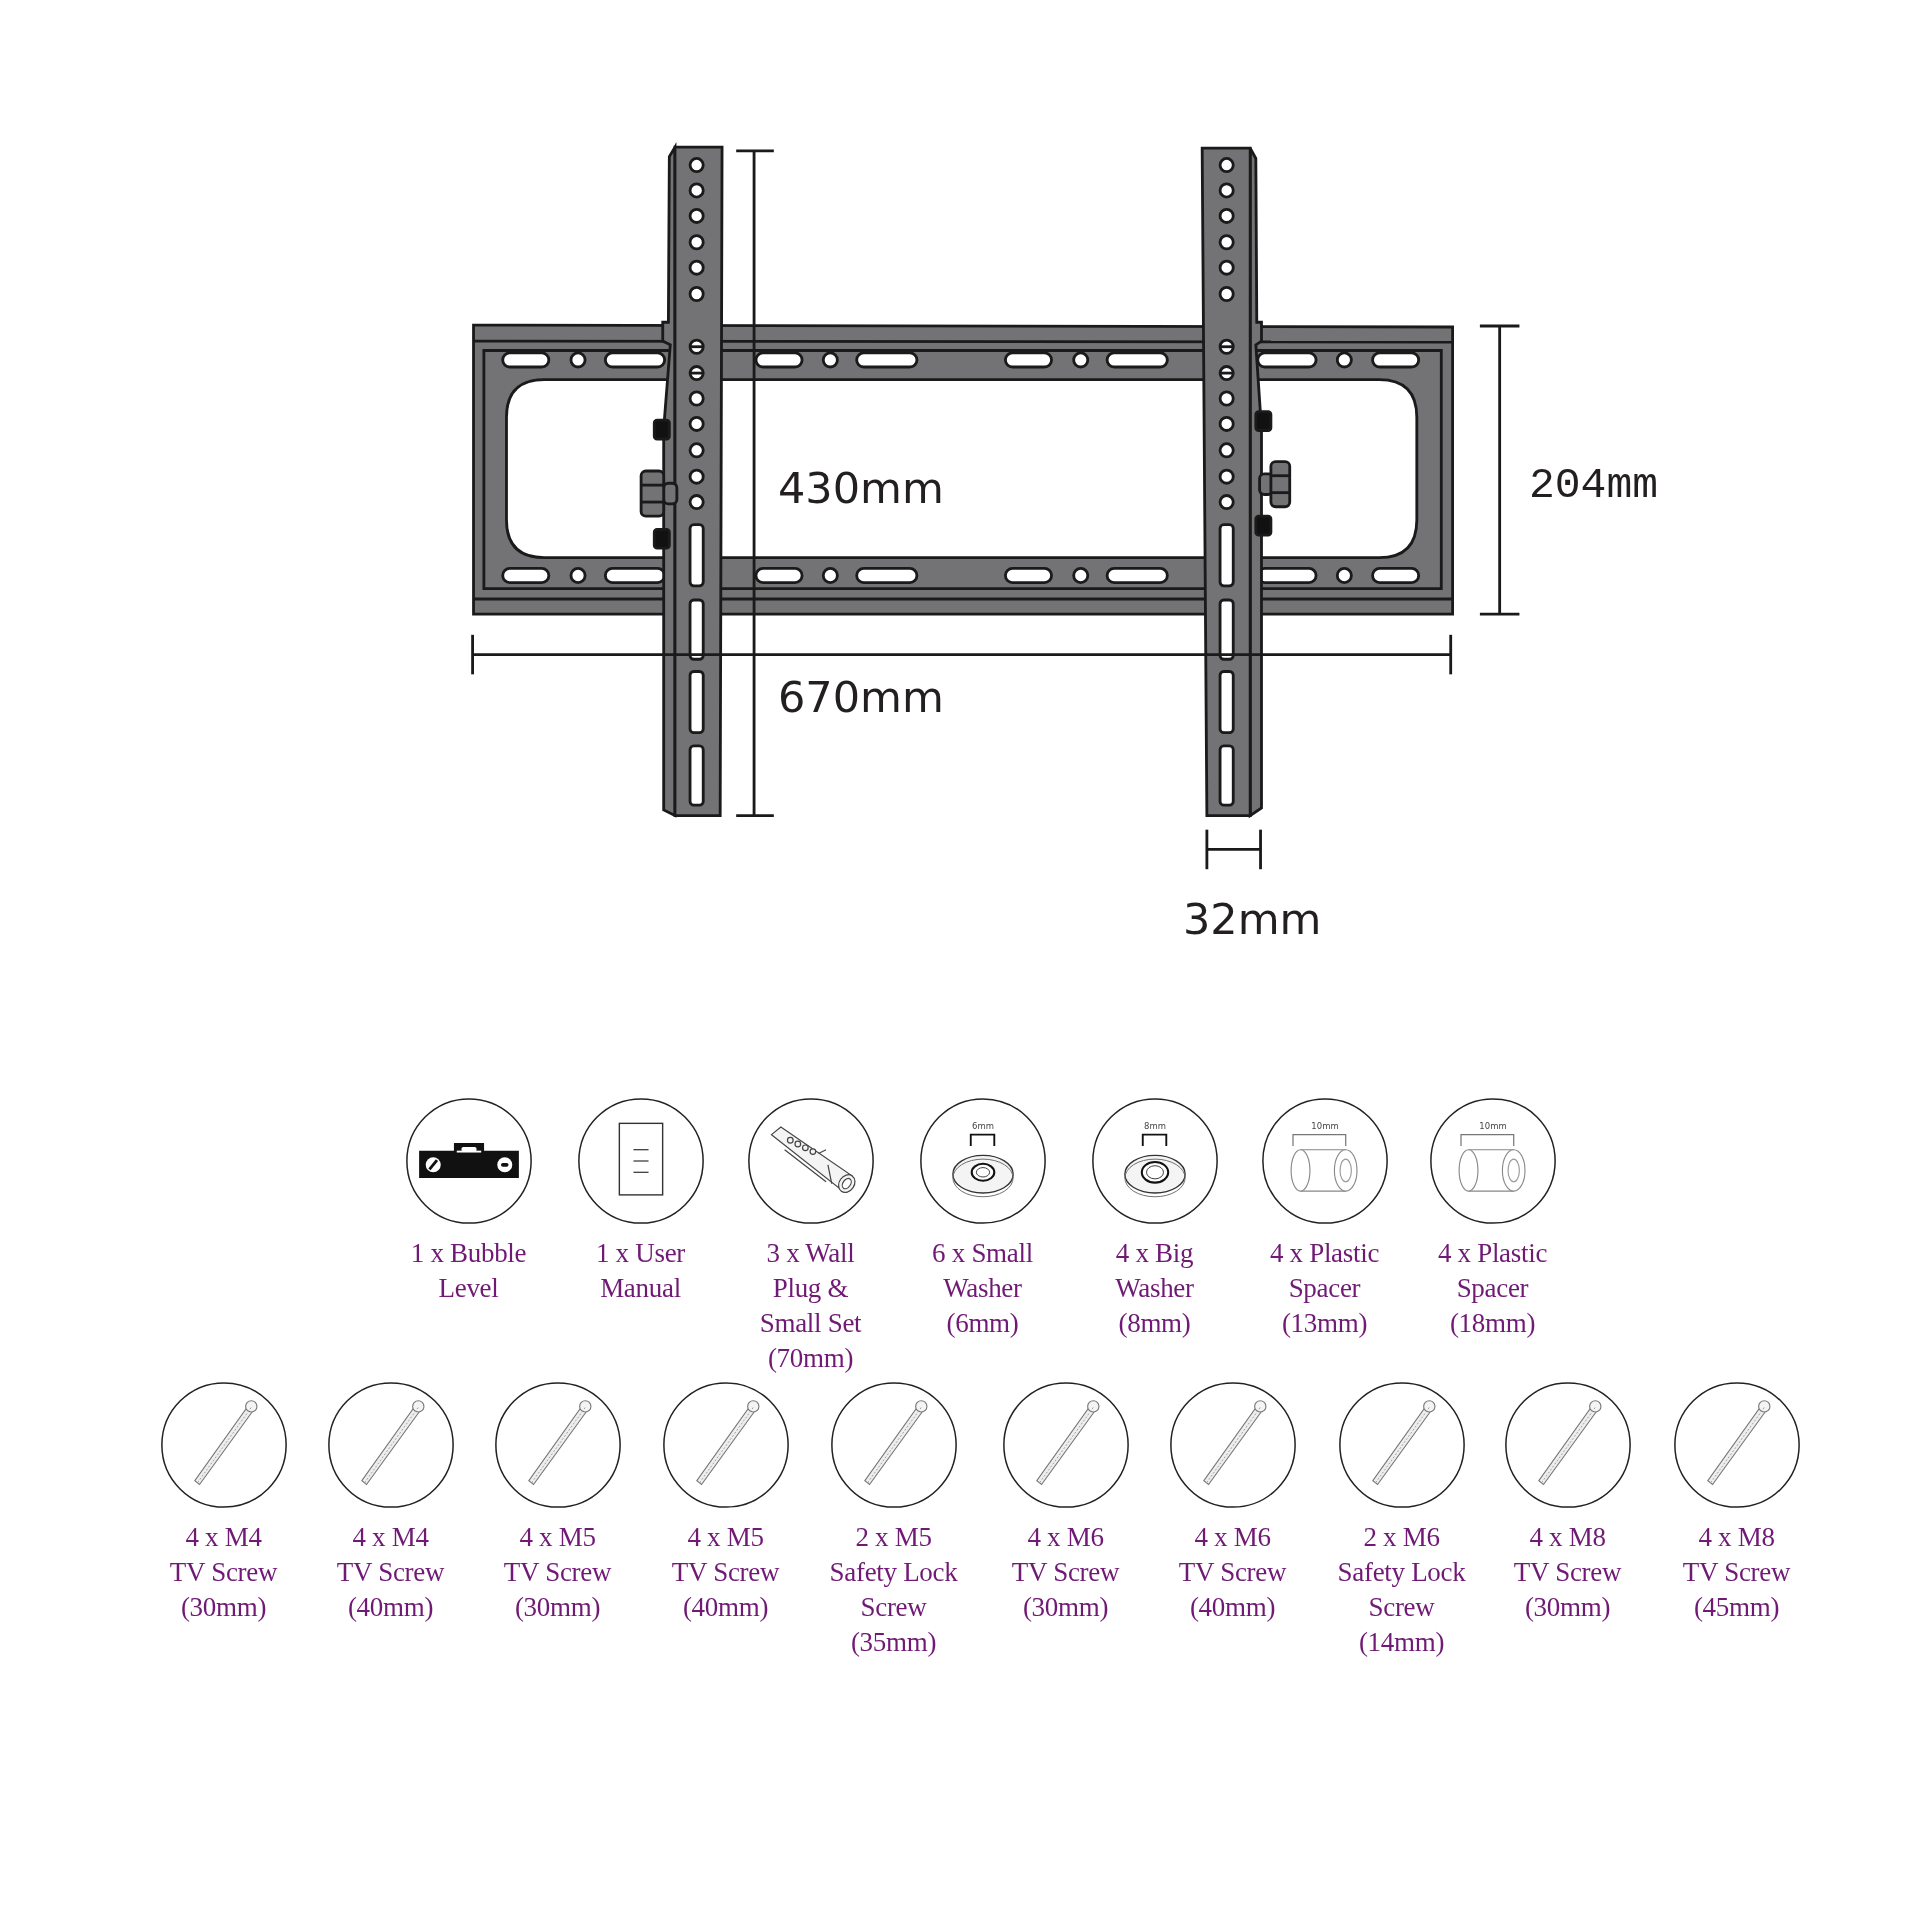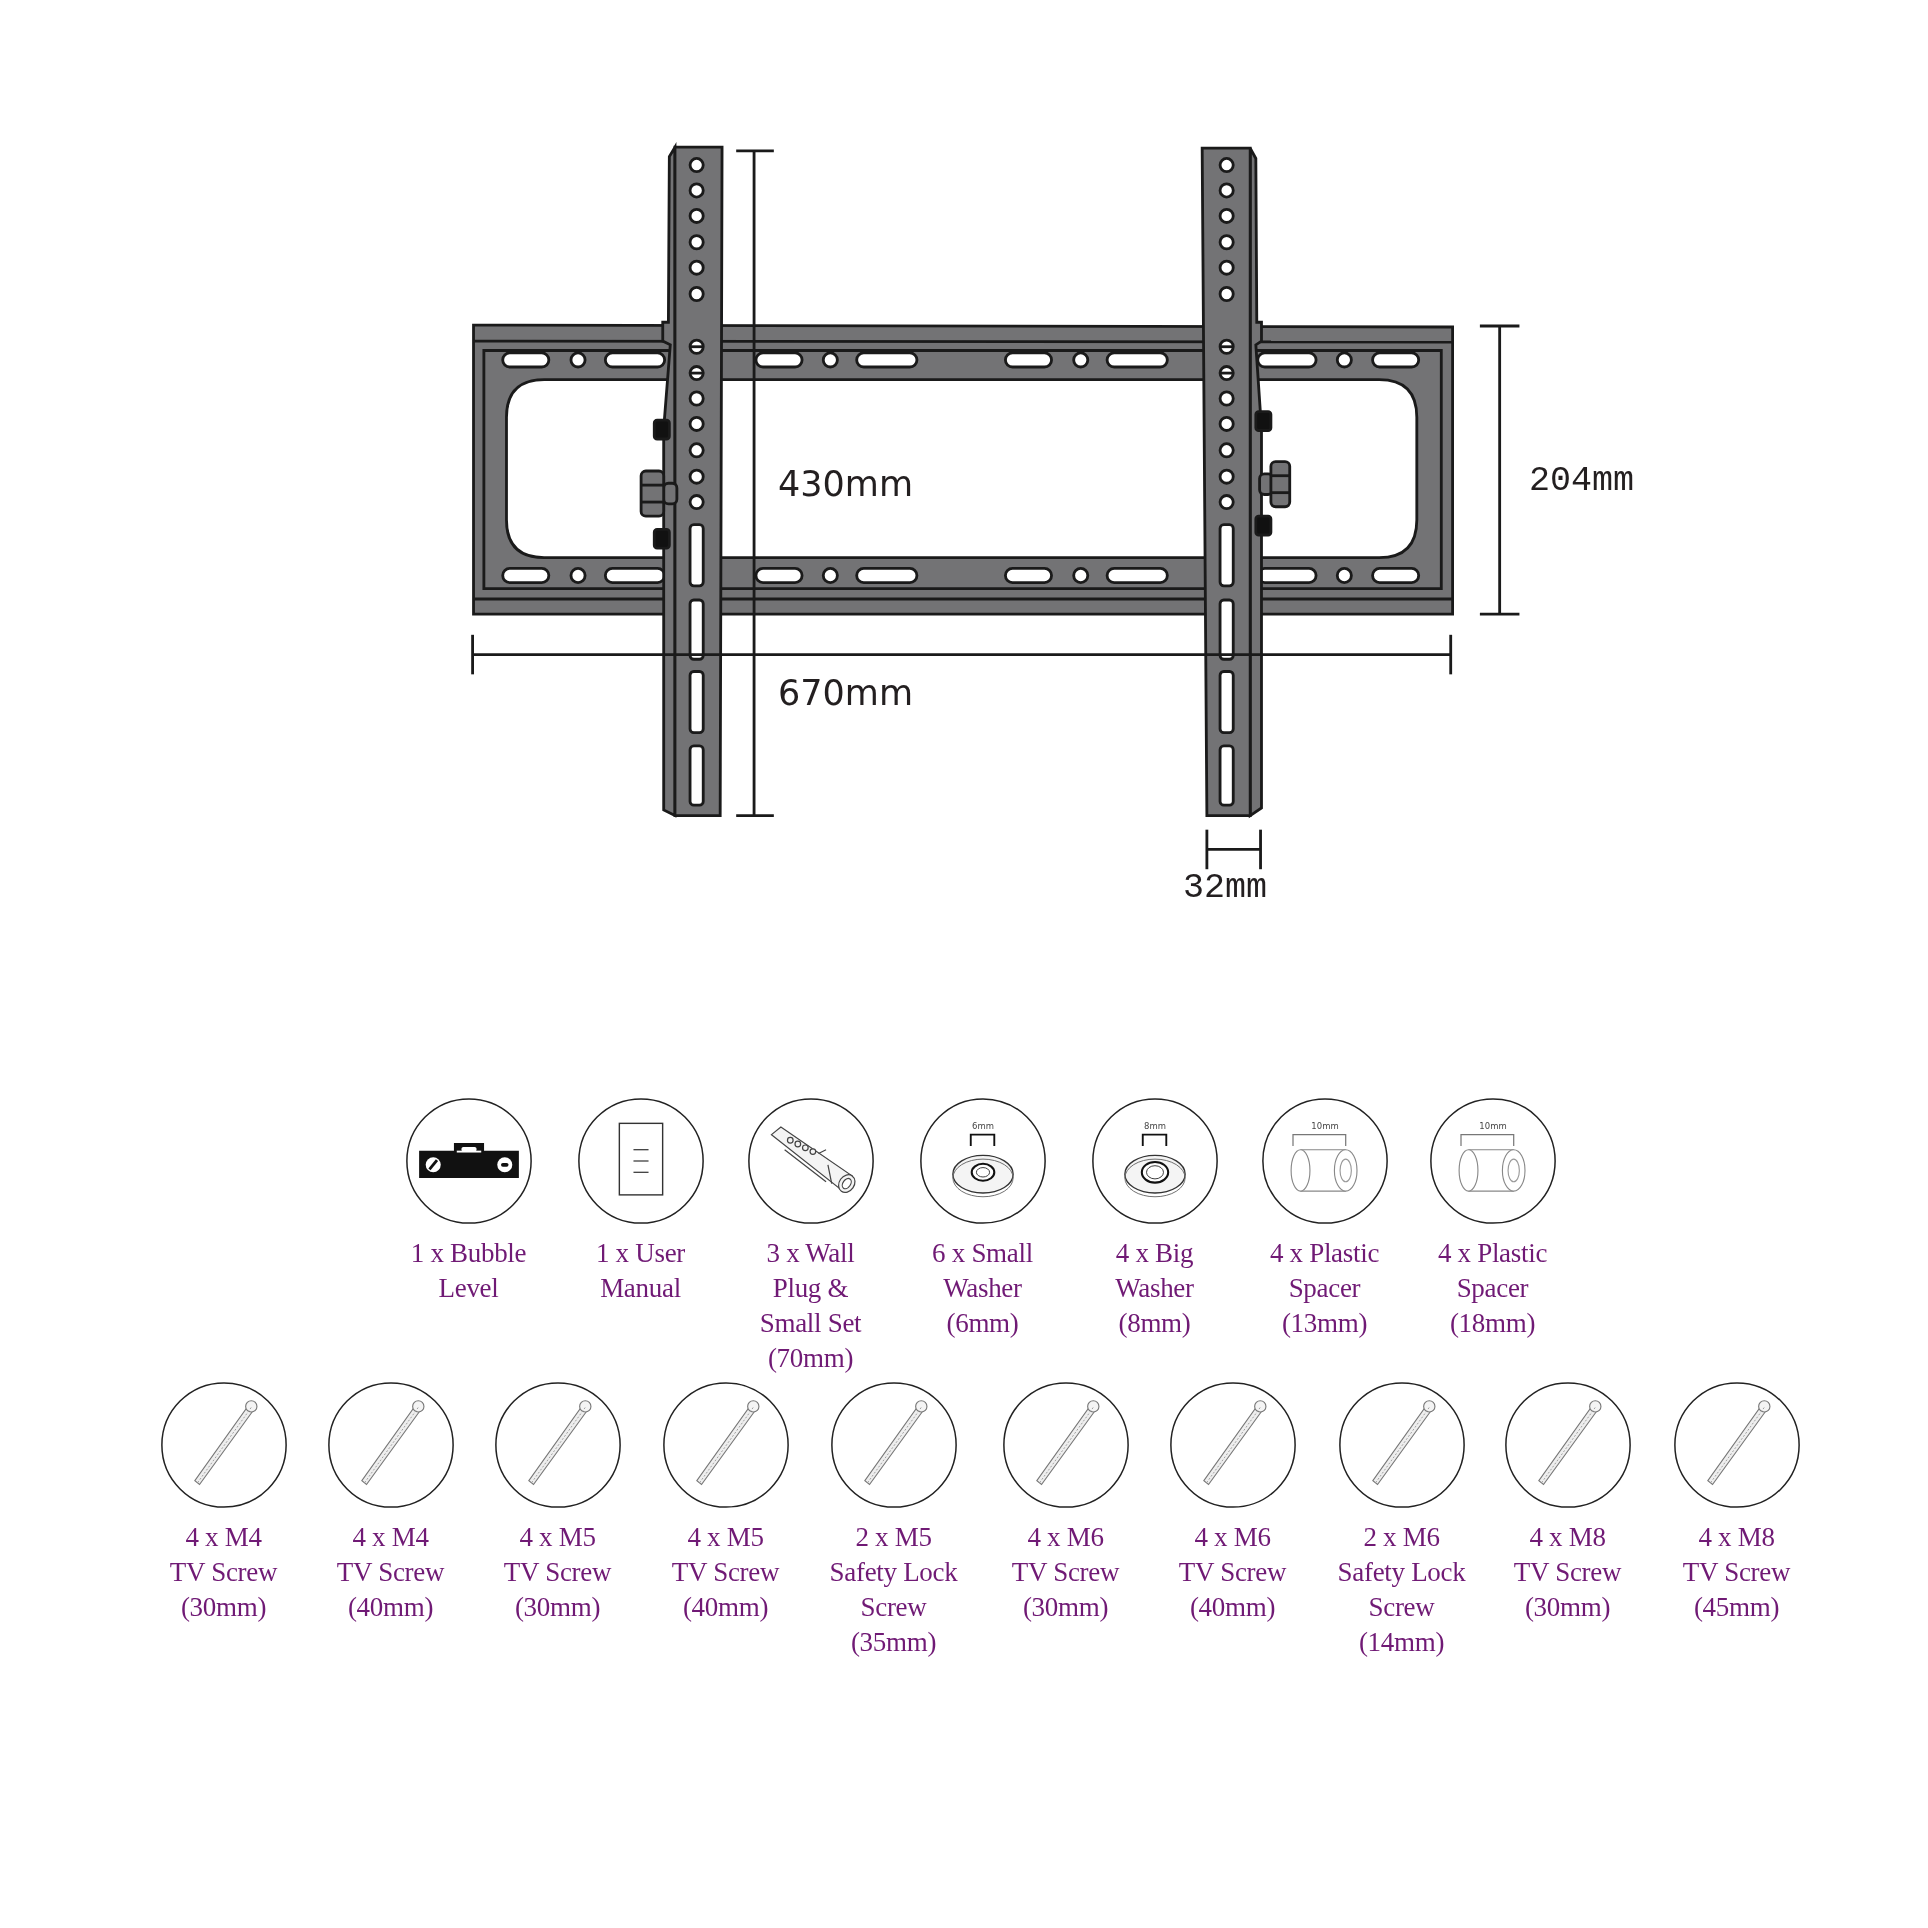--- a/index.html
+++ b/index.html
@@ -1,19 +1,19 @@
 <!DOCTYPE html>
 <html style="font-size:15px"><head>
 <meta charset="utf-8">
 <style>
   html, body { margin: 0; padding: 0; background: #ffffff; }
   body { width: 1928px; height: 1928px; position: relative; overflow: hidden;
          font-family: "DejaVu Sans", "Liberation Sans", sans-serif; color: #231f20; }
   #stage { position: absolute; left: 0; top: 0; width: 1928px; height: 1928px; }
-  .dim-label { position: absolute; font-size: 35px; color: #231f20; white-space: nowrap;
+  .dim-label { position: absolute; font-size: 43px; color: #231f20; white-space: nowrap;
                font-family: "DejaVu Sans", sans-serif; line-height: 1; }
   .acc { position: absolute; width: 169px; text-align: center; }
   .acc-icon { position: absolute; left: 50%; transform: translateX(-50%); width: 128px; height: 128px; }
   .acc-label { position: absolute; left: -19px; width: 207px; top: 139px; text-align: center;
                font-size: 27px; line-height: 35px; color: #701a75; font-weight: 300;
                font-family: Liberation Serif, serif; letter-spacing: -0.3px; }
   .acc-label span { display: block; white-space: nowrap; }
 </style>
 </head>
 <body>
@@ -150,21 +150,21 @@
 
       <line x1="1282" y1="881" x2="1282" y2="923"></line>
       <line x1="1339" y1="881" x2="1339" y2="923"></line>
       <line x1="1282" y1="902" x2="1339" y2="902"></line>
     </g>
   </svg>
 
   <div class="dim-label" style="left:778px;top:467px;">430mm</div>
   <div class="dim-label" style="left:778px;top:676px;text-align:center;">670mm</div>
   <div class="dim-label" style="left:1529px;top:464px;font-family:Liberation Mono, monospace;">204mm</div>
-  <div class="dim-label" style="left:1183px;top:871px;font-family:Liberation Mono, monospace;">32mm</div>
+  <div class="dim-label" style="left:1183px;top:898px;">32mm</div>
 
   <div id="row1">
       <div class="acc" style="left: 384px; top: 1097px;">
         <div class="acc-icon"><svg viewBox="0 0 136 136" width="128" height="128">
             <circle cx="68" cy="68" r="66" fill="#fff" stroke="#222" stroke-width="1.6"></circle>
             <path d="M15 57 L52 57 L52 49 L84 49 L84 57 L121 57 L121 86 L15 86 Z" fill="#111"></path>
       <rect x="60" y="53" width="16" height="5" rx="2" fill="#fff"></rect>
       <path d="M55 58 L81 58" stroke="#fff" stroke-width="2"></path>
       <circle cx="30" cy="72" r="8" fill="#fff"></circle>
             <line x1="26" y1="77" x2="34" y2="67" stroke="#111" stroke-width="3"></line>

